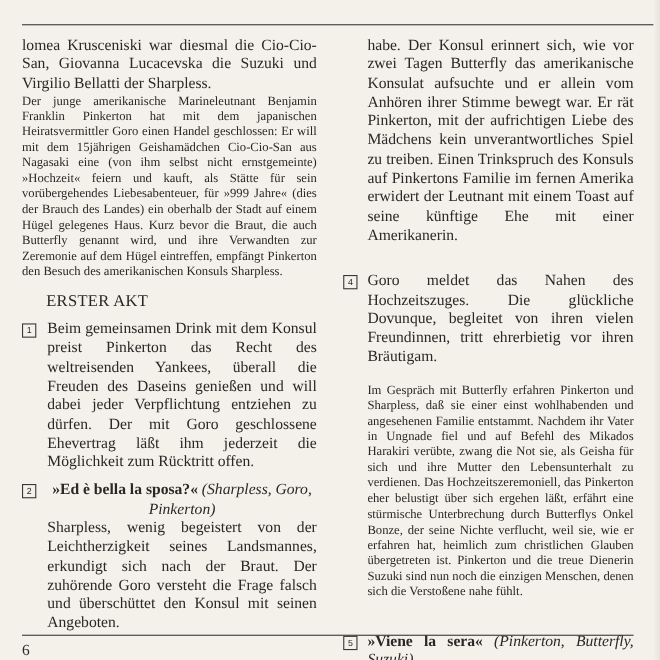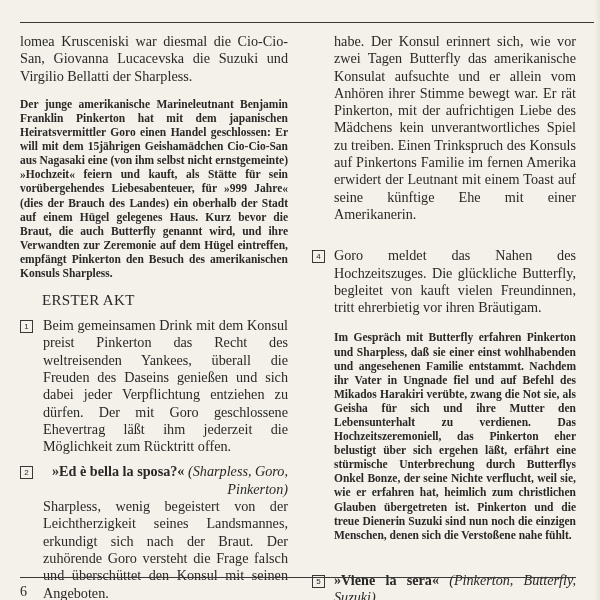--- a/index.html
+++ b/index.html
@@ -18,23 +18,23 @@
   .rule.bot-left { left:20px; top:577px; width:280px; }
   .rule.bot-right { left:300px; top:577px; width:276px; }
   .pagenum { position:absolute; left:20px; top:584px; font-size:14px; }
 
   .col { position:absolute; }
   .col.left { left:20px; top:33px; width:268px; }
   .col.right { left:334px; top:33px; width:242px; }
 
   p { margin:0; text-align:justify; }
   .big { font-size:14.2px; line-height:17.3px; }
-  .small { font-size:11.5px; line-height:14.1px;font-weight:bold; }
+  .small { font-size:11.5px; line-height:14.1px; }
 
-  .intro-big { margin-bottom:12px; }
+  .intro-big { }
   .synopsis { margin-bottom:12px; }
   .act-heading {
     font-size:15px; letter-spacing:0.3px; margin:0 0 8px 22px; font-weight:normal;
   }
   .track { position:relative; padding-left:23px; margin-bottom:8px; }
   .track .num {
     position:absolute; left:0; top:3px; width:11px; height:11px;
     border:1px solid #3a3836; font-family:"Liberation Sans", sans-serif;
     font-size:8px; line-height:11px; text-align:center;
   }
@@ -50,37 +50,37 @@
 
 <div class="rule top"></div>
 
 <div class="col left">
   <p class="big intro-big">lomea Krusceniski war diesmal die Cio-Cio-San, Giovanna Lucacevska die Suzuki und Virgilio Bellatti der Sharpless.</p>
   <p class="small synopsis">Der junge amerikanische Marineleutnant Benjamin Franklin Pinkerton hat mit dem japanischen Heiratsvermittler Goro einen Handel geschlossen: Er will mit dem 15jährigen Geishamädchen Cio-Cio-San aus Nagasaki eine (von ihm selbst nicht ernstgemeinte) »Hochzeit« feiern und kauft, als Stätte für sein vorübergehendes Liebesabenteuer, für »999 Jahre« (dies der Brauch des Landes) ein oberhalb der Stadt auf einem Hügel gelegenes Haus. Kurz bevor die Braut, die auch Butterfly genannt wird, und ihre Verwandten zur Zeremonie auf dem Hügel eintreffen, empfängt Pinkerton den Besuch des amerikanischen Konsuls Sharpless.</p>
   <h2 class="act-heading">ERSTER AKT</h2>
 
   <div class="track big">
     <span class="num">1</span>
-    <p>Beim gemeinsamen Drink mit dem Konsul preist Pinkerton das Recht des weltreisenden Yankees, überall die Freuden des Daseins genießen und sich dabei jeder Verpflichtung entziehen zu dürfen. Der mit Goro geschlossene Ehevertrag läßt ihm jederzeit die Möglichkeit zum Rücktritt offen.</p>
+    <p>Beim gemeinsamen Drink mit dem Konsul preist Pinkerton das Recht des weltreisenden Yankees, überall die Freuden des Daseins genießen und will dabei jeder Verpflichtung entziehen zu dürfen. Der mit Goro geschlossene Ehevertrag läßt ihm jederzeit die Möglichkeit zum Rücktritt offen.</p>
   </div>
 
   <div class="track big">
     <span class="num">2</span>
-    <p style="text-align:right"><span class="title">»Ed è bella la sposa?«</span> <span class="roles">(Sharpless, Goro, Pinkerton)</span></p>
+    <p style="text-align:center"><span class="title">»Ed è bella la sposa?«</span> <span class="roles">(Sharpless, Goro, Pinkerton)</span></p>
     <p>Sharpless, wenig begeistert von der Leichtherzigkeit seines Landsmannes, erkundigt sich nach der Braut. Der zuhörende Goro versteht die Frage falsch und überschüttet den Konsul mit seinen Angeboten.</p>
   </div>
 
 </div>
 
 <div class="col right">
   <p class="big cont">habe. Der Konsul erinnert sich, wie vor zwei Tagen Butterfly das amerikanische Konsulat aufsuchte und er allein vom Anhören ihrer Stimme bewegt war. Er rät Pinkerton, mit der aufrichtigen Liebe des Mädchens kein unverantwortliches Spiel zu treiben. Einen Trinkspruch des Konsuls auf Pinkertons Familie im fernen Amerika erwidert der Leutnant mit einem Toast auf seine künftige Ehe mit einer Amerikanerin.</p>
 
   <div class="track big" style="margin-bottom:14px">
     <span class="num">4</span>
-    <p>Goro meldet das Nahen des Hochzeitszuges. Die glückliche Butterfly, begleitet von kauft vielen Freundinnen, tritt ehrerbietig vor ihren Bräutigam.</p>
+    <p>Goro meldet das Nahen des Hochzeitszuges. Die glückliche Dovunque, begleitet von ihren vielen Freundinnen, tritt ehrerbietig vor ihren Bräutigam.</p>
   </div>
 
   <p class="small small-block">Im Gespräch mit Butterfly erfahren Pinkerton und Sharpless, daß sie einer einst wohlhabenden und angesehenen Familie entstammt. Nachdem ihr Vater in Ungnade fiel und auf Befehl des Mikados Harakiri verübte, zwang die Not sie, als Geisha für sich und ihre Mutter den Lebensunterhalt zu verdienen. Das Hochzeitszeremoniell, das Pinkerton eher belustigt über sich ergehen läßt, erfährt eine stürmische Unterbrechung durch Butterflys Onkel Bonze, der seine Nichte verflucht, weil sie, wie er erfahren hat, heimlich zum christlichen Glauben übergetreten ist. Pinkerton und die treue Dienerin Suzuki sind nun noch die einzigen Menschen, denen sich die Verstoßene nahe fühlt.</p>
 
   <div class="track big">
     <span class="num">5</span>
     <p><span class="title">»Viene la sera«</span> <span class="roles">(Pinkerton, Butterfly, Suzuki)</span></p>
 
   </div>
 </div>

